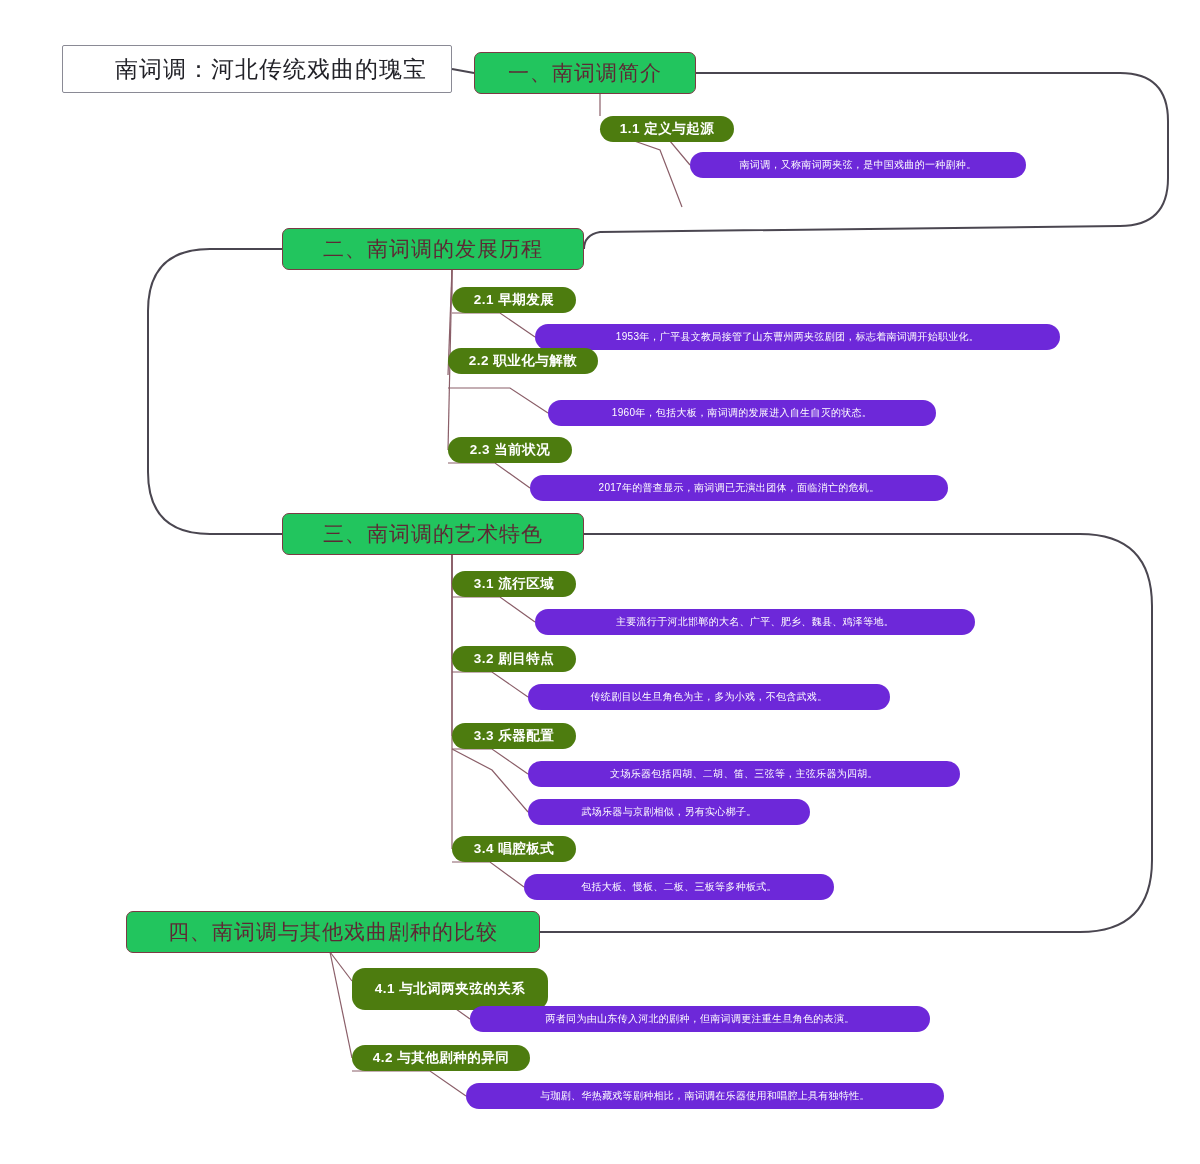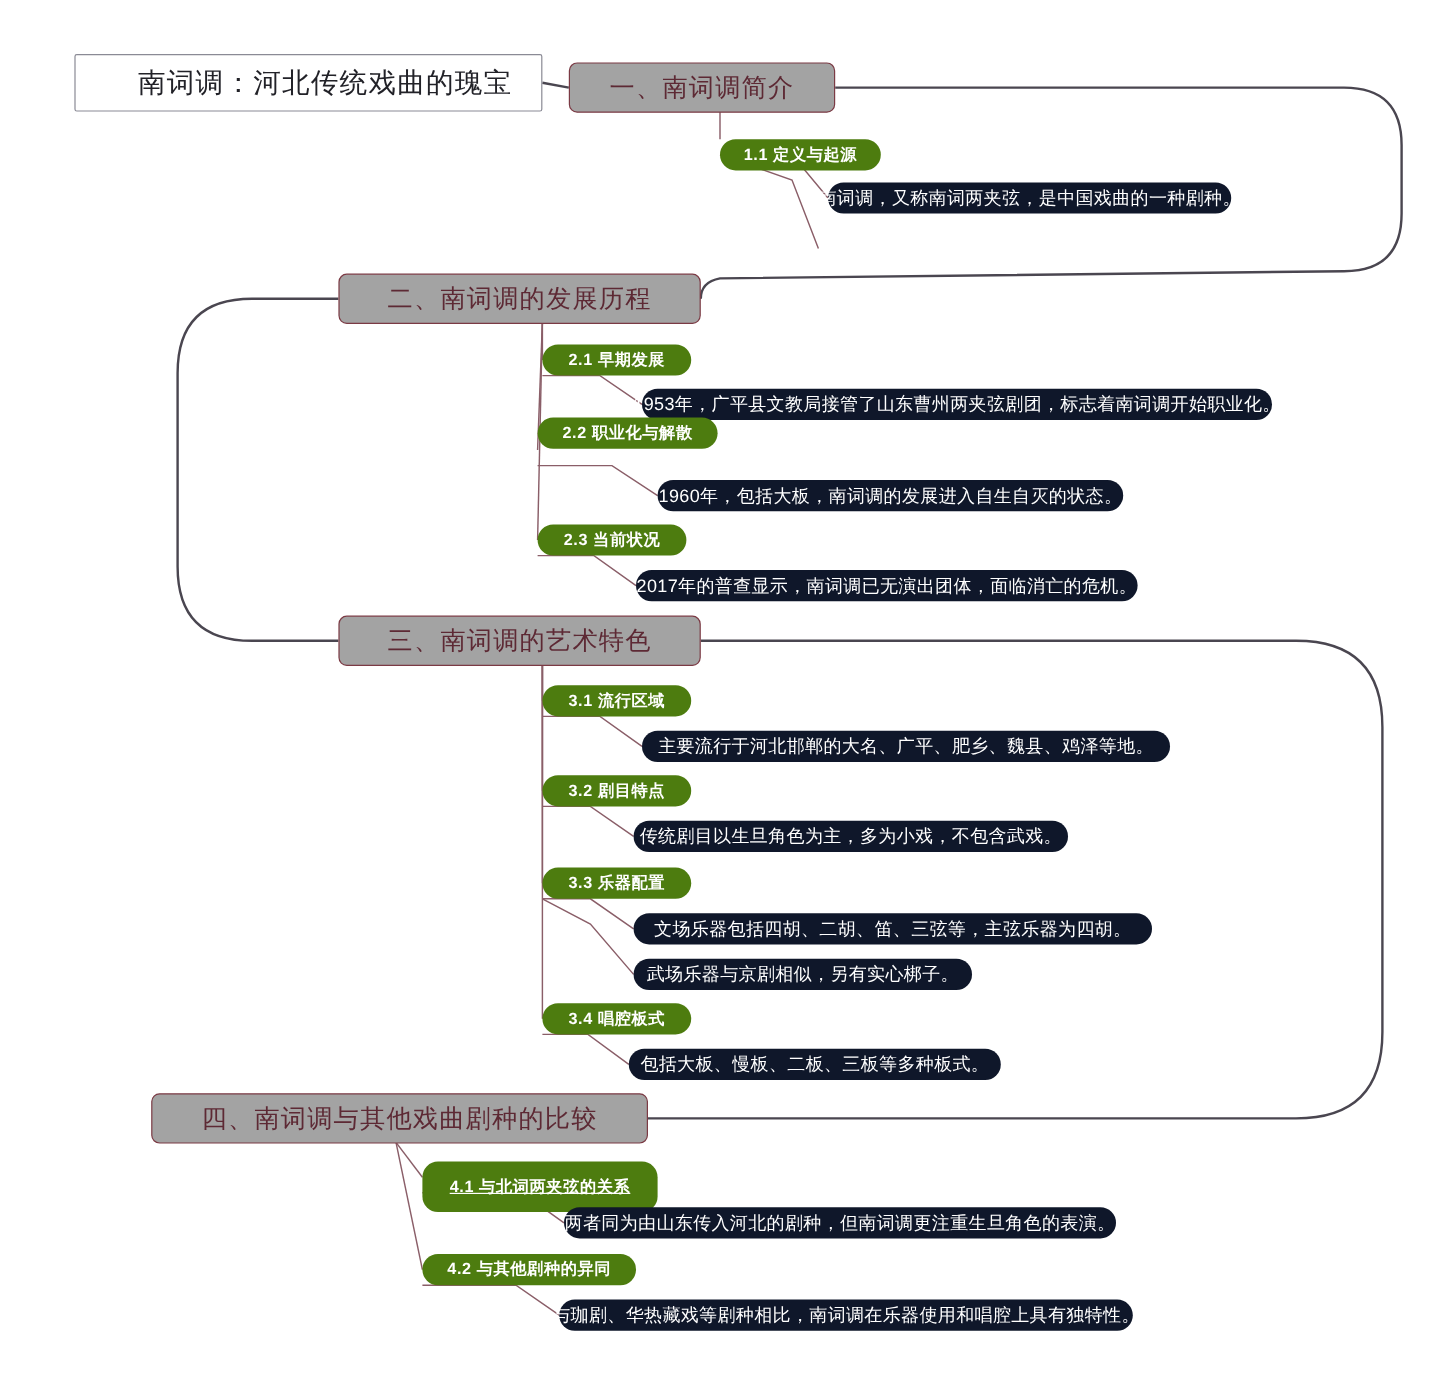--- a/index.html
+++ b/index.html
@@ -41,21 +41,21 @@
     font-family: "Liberation Serif", serif;
     font-size: 23px;
     letter-spacing: 1px;
     padding: 0 16px;
     height: 48px;
     border-radius: 2px;
   }
   
   .n-l1 {
     border: 1px solid #7b3a44;
-    background: #a3a3a3;
+    background: #22c55e;
     color: #5d2934;
     font-family: "Liberation Serif", serif;
     font-size: 21px;
     letter-spacing: 1px;
     padding: 0 14px;
     height: 42px;
     border-radius: 7px;
   }
   
   .n-l2 {
@@ -64,24 +64,24 @@
     font-family: "Liberation Sans", sans-serif;
     font-size: 13.5px;
     font-weight: bold;
     letter-spacing: .5px;
     padding: 0 13px;
     height: 26px;
     border-radius: 13px;
   }
   
   .n-l3 {
-    background: #0f172a;
+    background: #6d28d9;
     color: #ffffff;
     font-family: "Liberation Sans", sans-serif;
-    font-size: 15px;
+    font-size: 10px;
     letter-spacing: .3px;
     padding: 0 14px;
     height: 26px;
     border-radius: 13px;
   }
 </style>
 </head>
 <body>
 
 <div id="canvas">
@@ -191,21 +191,21 @@
   <div class="node n-l2" style="left:452px; top:836px; width:124px; height:26px;">
     <span>3.4 唱腔板式</span>
   </div>
   <div class="node n-l3" style="left:524px; top:874px; width:310px; height:26px;">
     <span>包括大板、慢板、二板、三板等多种板式。</span>
   </div>
 
   <div class="node n-l1" style="left:126px; top:911px; width:414px; height:42px;">
     <span>四、南词调与其他戏曲剧种的比较</span>
   </div>
-  <div class="node n-l2" style="left:352px; top:968px; width:196px; height:42px;text-decoration:underline;">
+  <div class="node n-l2" style="left:352px; top:968px; width:196px; height:42px;">
     <span>4.1 与北词两夹弦的关系</span>
   </div>
   <div class="node n-l3" style="left:470px; top:1006px; width:460px; height:26px;">
     <span>两者同为由山东传入河北的剧种，但南词调更注重生旦角色的表演。</span>
   </div>
   <div class="node n-l2" style="left:352px; top:1045px; width:178px; height:26px;">
     <span>4.2 与其他剧种的异同</span>
   </div>
   <div class="node n-l3" style="left:466px; top:1083px; width:478px; height:26px;">
     <span>与珈剧、华热藏戏等剧种相比，南词调在乐器使用和唱腔上具有独特性。</span>

